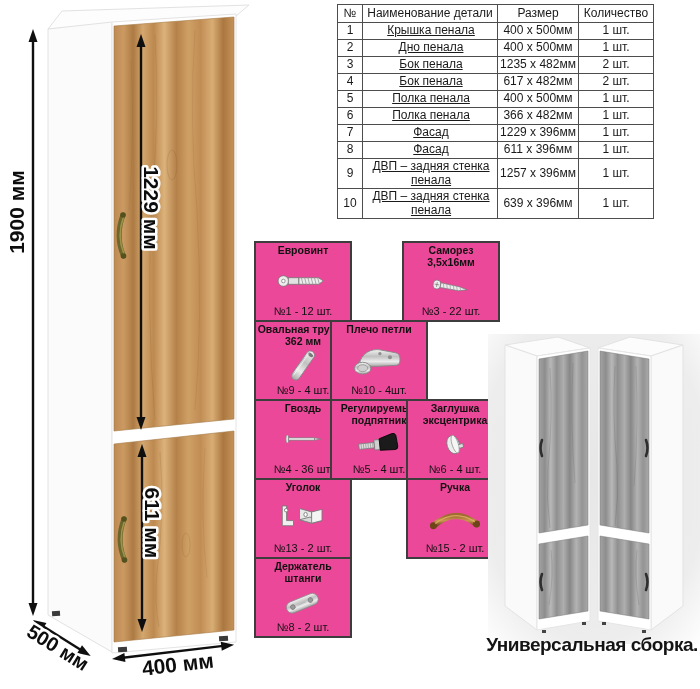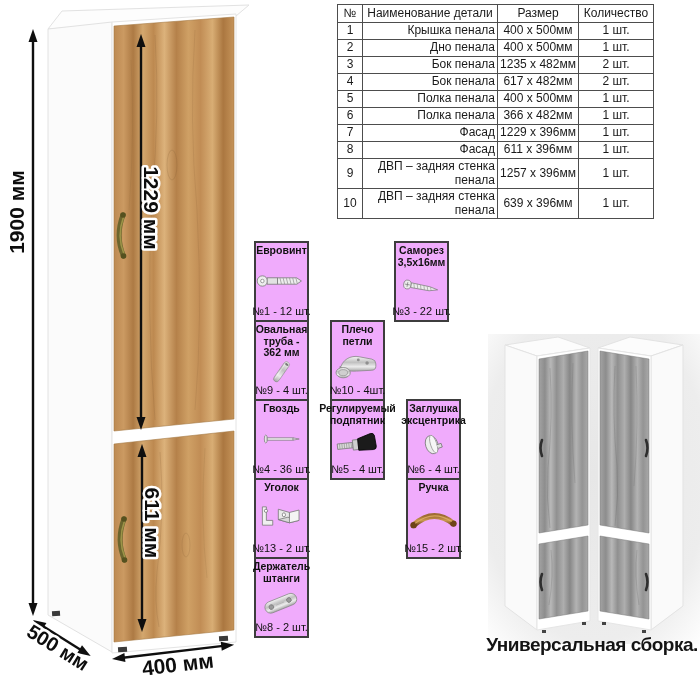--- a/index.html
+++ b/index.html
@@ -9,26 +9,26 @@
   }
   
   #cabinet-svg{position:absolute;left:0;top:0;}
   .dim-label{font-family:"Liberation Sans",sans-serif;font-weight:bold;fill:#0d0d0d;
     paint-order:stroke;stroke:#ffffff;stroke-width:5px;stroke-linejoin:round;}
   
   #parts-table{position:absolute;left:337px;top:4px;width:316px;border-collapse:collapse;table-layout:fixed;}
   #parts-table th,#parts-table td{
     border:1px solid #4d4d4d;font-size:12px;line-height:13.5px;padding:1px 2px;
     text-align:center;vertical-align:middle;font-weight:normal;color:#1a1a1a;}
-  #parts-table td.c-name{text-align:right;padding-left:4px;}
+  #parts-table td.c-name{text-align:center;padding-left:4px;text-decoration:underline;}
   #parts-table tr.single td{height:14px;}
   #parts-table tr.head th{height:15px;}
   
   #hardware-grid{position:absolute;left:254px;top:241px;width:232px;height:400px;}
-  .hw-cell{position:absolute;width:55px;height:81px;border:2px solid #3d3d3d;background:#f0abfc;
+  .hw-cell{position:absolute;width:98px;height:81px;border:2px solid #3d3d3d;background:#ec4899;
     box-sizing:border-box;display:flex;flex-direction:column;align-items:center;}
   .hw-title{font-size:10.5px;font-weight:bold;line-height:11.5px;text-align:center;padding:2px 1px 0 1px;}
   .hw-icon{flex:1;display:flex;align-items:center;justify-content:center;width:100%;min-height:0;}
   .hw-icon svg{max-height:100%;}
   .hw-count{font-size:11px;font-weight:normal;line-height:12px;padding-bottom:3px;white-space:nowrap;}
   
   #universal-svg{position:absolute;left:488px;top:328px;}
   #universal-caption{position:absolute;left:484px;top:617px;width:216px;text-align:center;
     font-size:19px;font-weight:bold;letter-spacing:-0.5px;white-space:nowrap;color:#141414;margin-top:17px;}
 </style>
@@ -243,21 +243,21 @@
         <circle cx="8" cy="22" r="2.2" fill="#fff" stroke="#888"></circle>
         <rect x="14" y="18" width="13" height="8" fill="#e2e2e2" stroke="#777"></rect>
         <path d="M27,18 h24 l6,4 l-6,4 h-24 z" fill="#ededed" stroke="#777"></path>
         <path d="M30,18 l2,8 M34,18 l2,8 M38,18 l2,8 M42,18 l2,8 M46,18 l2,8 M50,18 l2,8" stroke="#999" fill="none"></path>
       </svg>
     </div>
     <div class="hw-count">№1 - 12 шт.</div>
   </div>
 
 
-  <div class="hw-cell" style="left:140px;top:0">
+  <div class="hw-cell" style="left:148px;top:0">
     <div class="hw-title">Саморез 3,5х16мм</div>
     <div class="hw-icon">
       <svg width="70" height="30" viewBox="0 0 64 44">
         <g transform="rotate(10 32 22)">
           <ellipse cx="11" cy="22" rx="5.5" ry="6.5" fill="#ececec" stroke="#777"></ellipse>
           <path d="M7.5,22 h7 M11,18.5 v7" stroke="#777"></path>
           <path d="M16.5,18.5 L44,19.5 L56,22 L44,25.5 L16.5,25.5 z" fill="#ededed" stroke="#777"></path>
           <path d="M20,18.5 l2,7 M25,18.5 l2,7 M30,19 l2,7 M35,19 l2,6.5 M40,19.5 l2,6 M45,20 l2,5" stroke="#999" fill="none"></path>
         </g>
       </svg>

